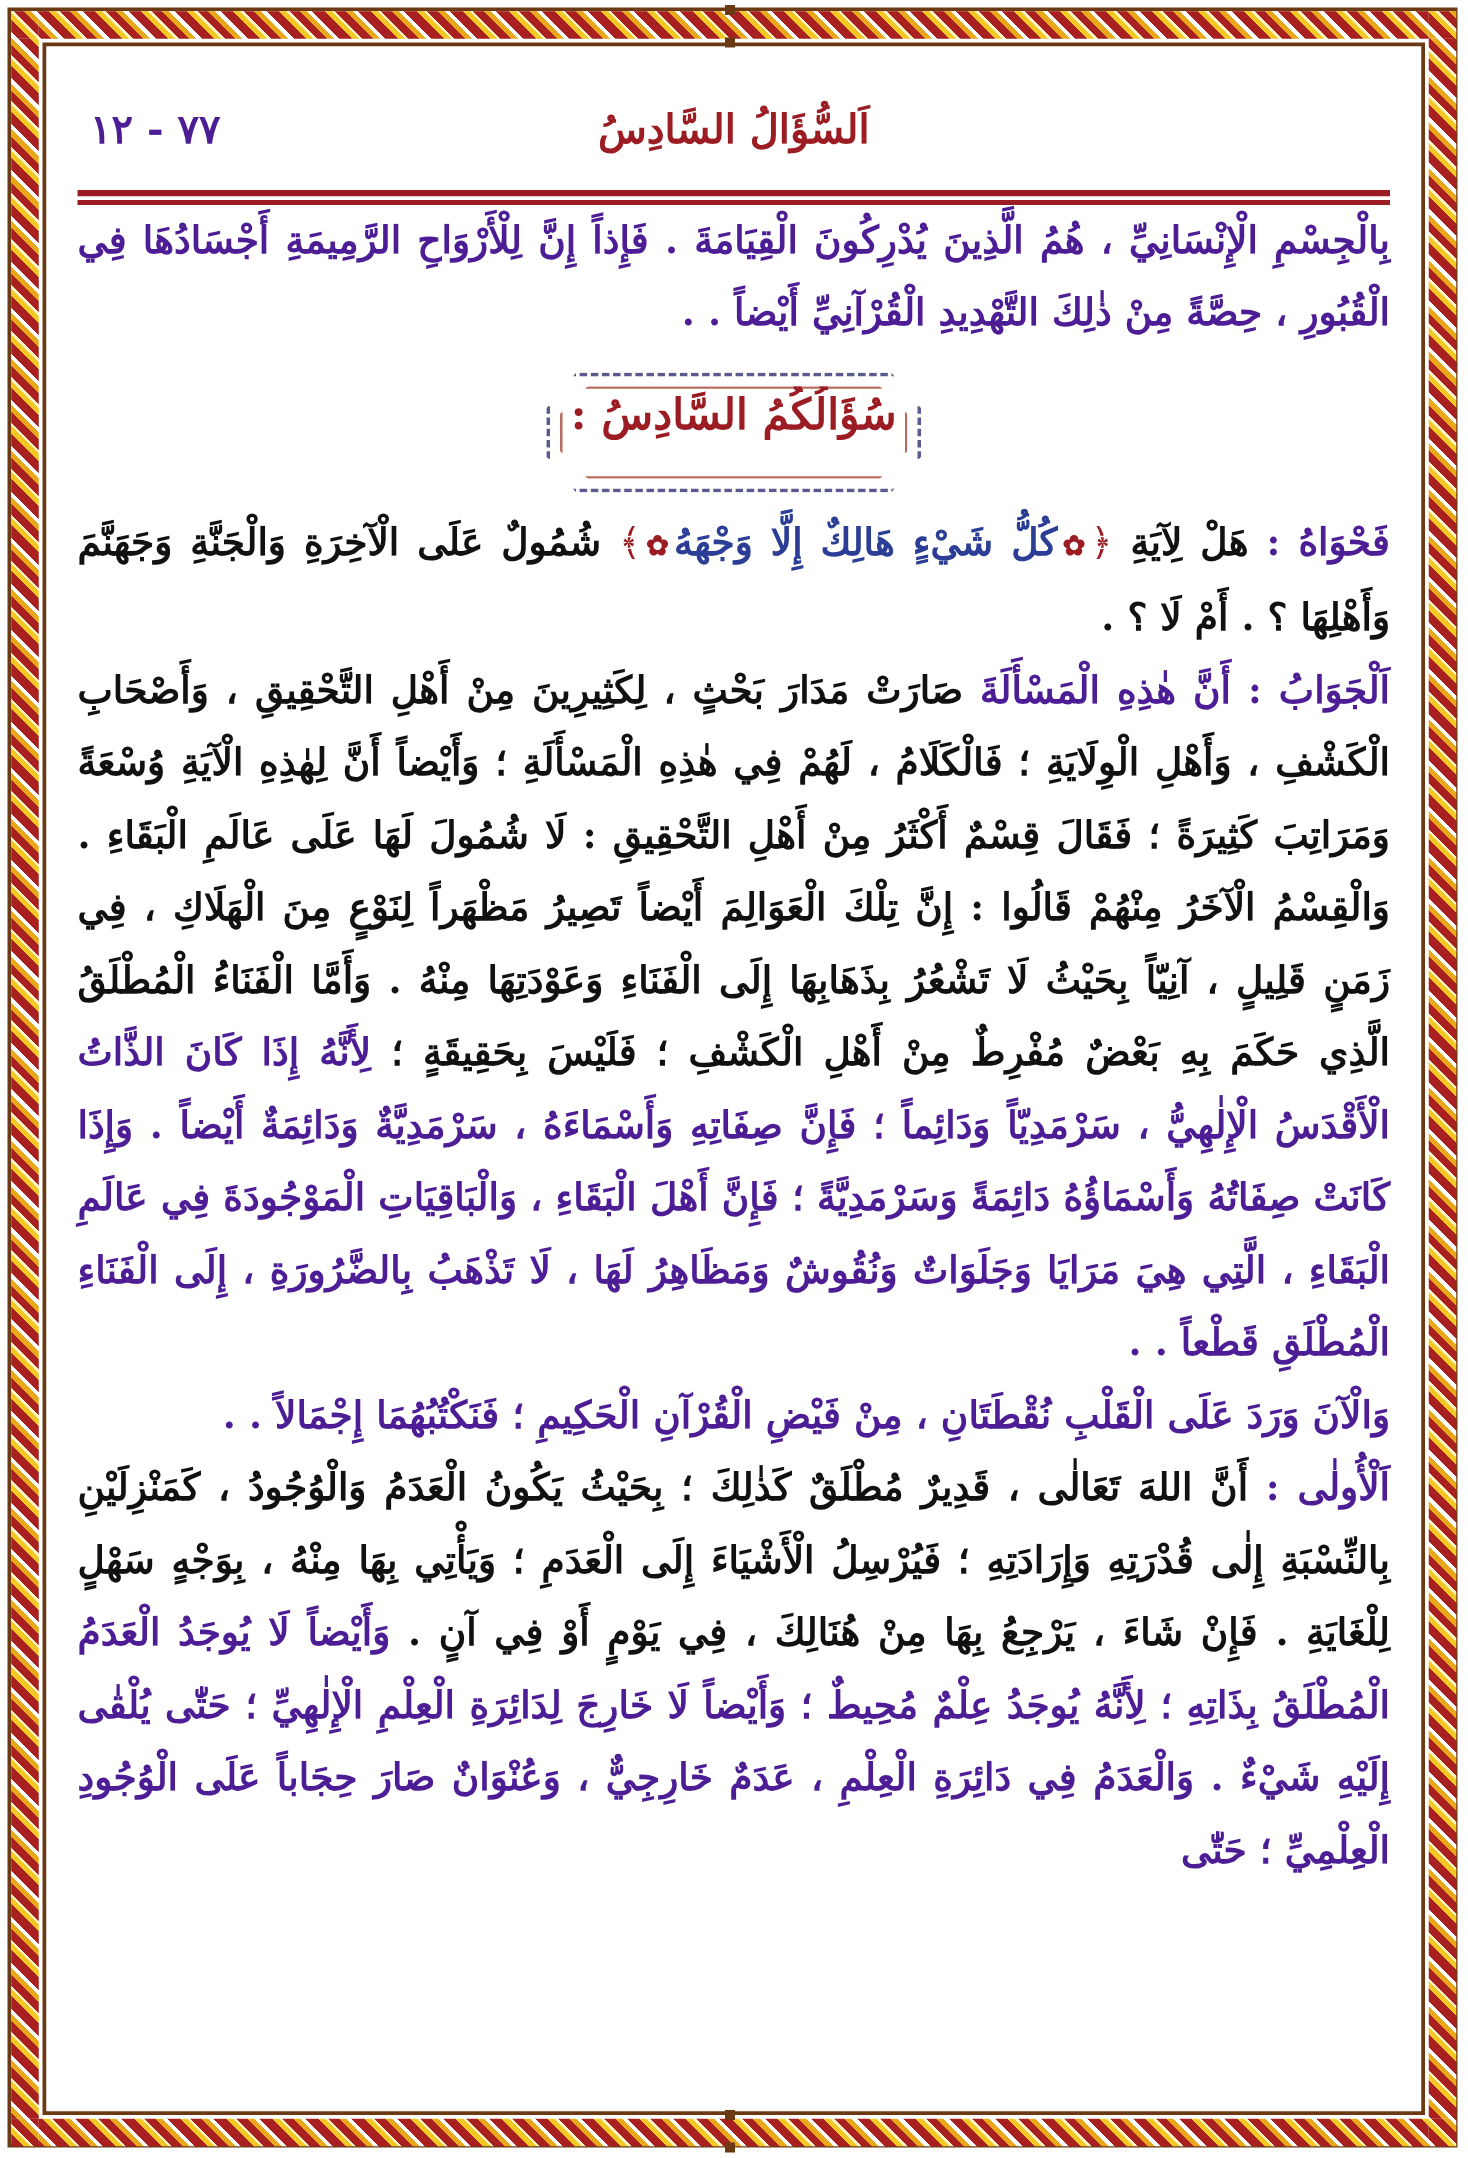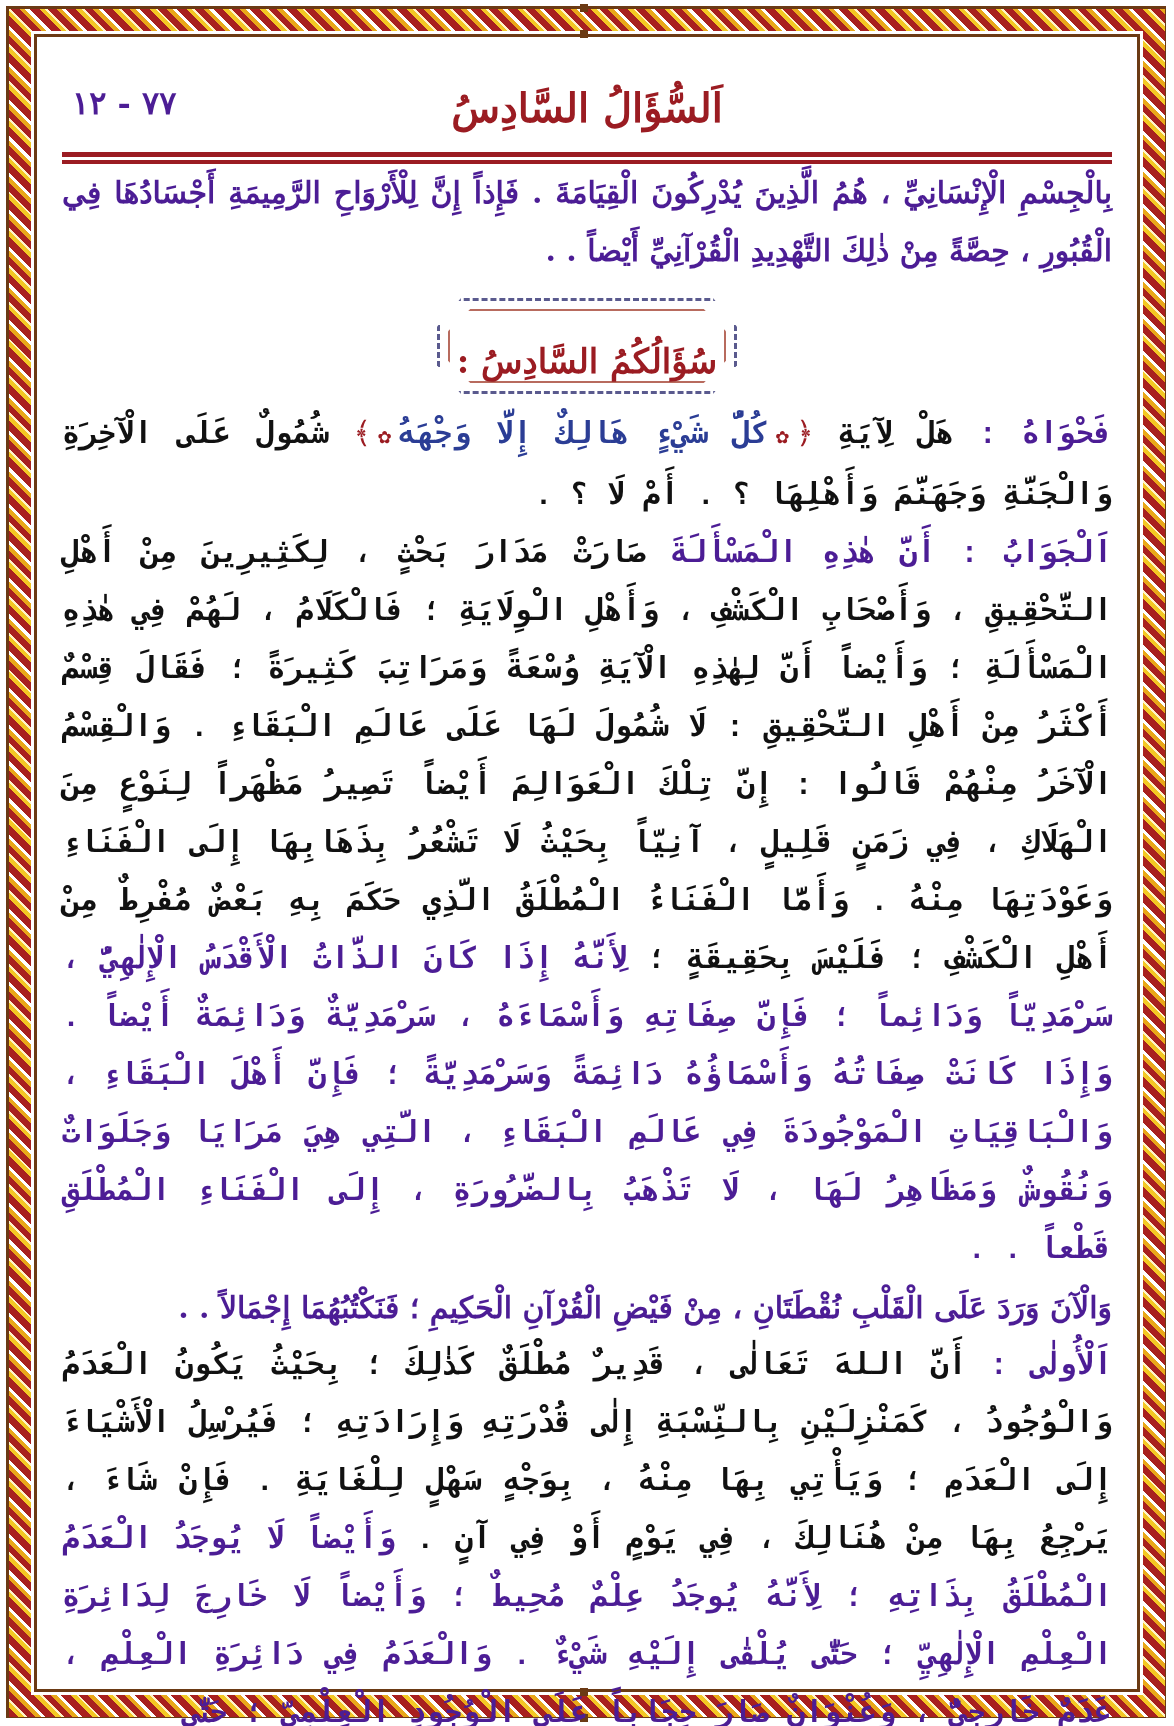--- a/index.html
+++ b/index.html
@@ -32,55 +32,55 @@
   
   .page {
     position: absolute; left: 62px; top: 80px; width: 1050px;
     direction: rtl; color: #111;
   }
   .running-head {
     position: relative; height: 72px;
   }
   .running-title {
     position: absolute; left: 0; right: 0; top: 4px; text-align: center;
-    font-size: 40px; font-weight: bold; color: #9b1c22;
+    font-size: 32px; font-weight: bold; color: #9b1c22;
   }
   .page-number {
     position: absolute; left: 10px; top: 4px; direction: ltr;
     font-size: 32px; font-weight: bold; color: #4c1d95;
   }
   .head-rule {
     height: 5px; background: #9b1c22; margin-top: 0;
   }
   .head-rule2 {
     height: 4px; background: #9b1c22; margin-top: 3px;
   }
 
   p.line-block {
     margin: 0; text-align: justify; text-align-last: right;
     font-size: 30px; line-height: 58px; font-weight: bold;
   }
   .red { color: #4c1d95; }
   .blue { color: #2b3d95; }
-  .black { color: #111; font-weight: normal; font-family: Liberation Mono, monospace; }
+  .black { color: #111; font-weight: normal; }
   .para1 { margin-top: 8px; }
 
   
   .cartouche-wrap { height: 120px; position: relative; margin-top: 6px; }
   .cartouche {
     position: absolute; left: 50%; top: 12px; transform: translateX(-50%);
     width: 300px; height: 96px; box-sizing: border-box;
     border: 3px dashed #5a5a8e; background: #fff;
     clip-path: polygon(8% 0, 92% 0, 100% 30%, 100% 70%, 92% 100%, 8% 100%, 0 70%, 0 30%);
   }
   .cartouche-inner {
     position: absolute; left: 8px; right: 8px; top: 8px; bottom: 8px;
     border: 2px solid #b86b5e;
     clip-path: polygon(8% 0, 92% 0, 100% 30%, 100% 70%, 92% 100%, 8% 100%, 0 70%, 0 30%);
-    display: flex; align-items: flex-end; justify-content: center;
+    display: flex; align-items: flex-start; justify-content: center;
   }
   .cartouche-text { font-size: 34px; font-weight: bold; color: #9b1c22; }
 
   .mt-para { margin-top: 16px; }
   .bracket { color: #9b1c22; font-weight: normal; }
   .rosette { color: #9b1c22; font-size: 22px; }
 </style>
 </head>
 <body>
 

